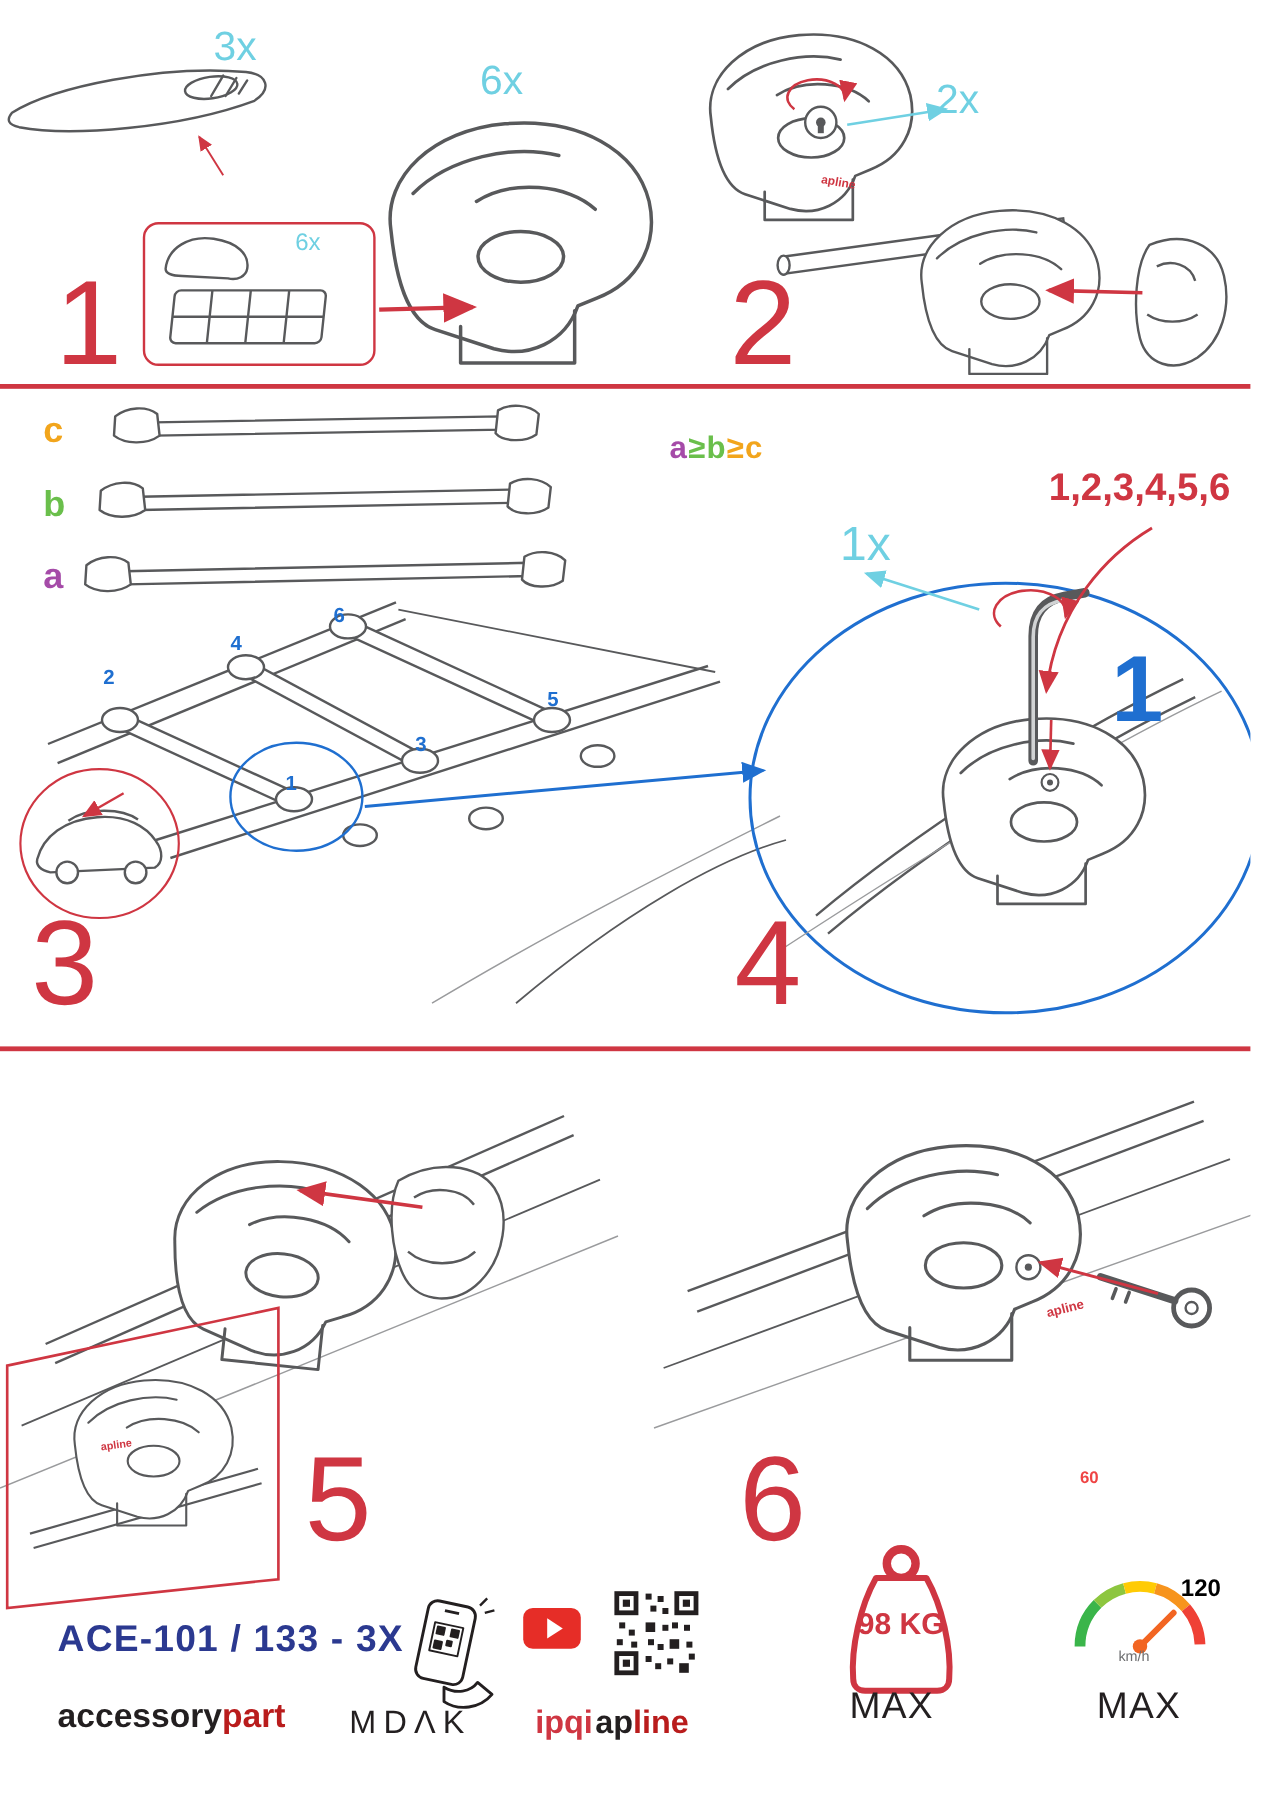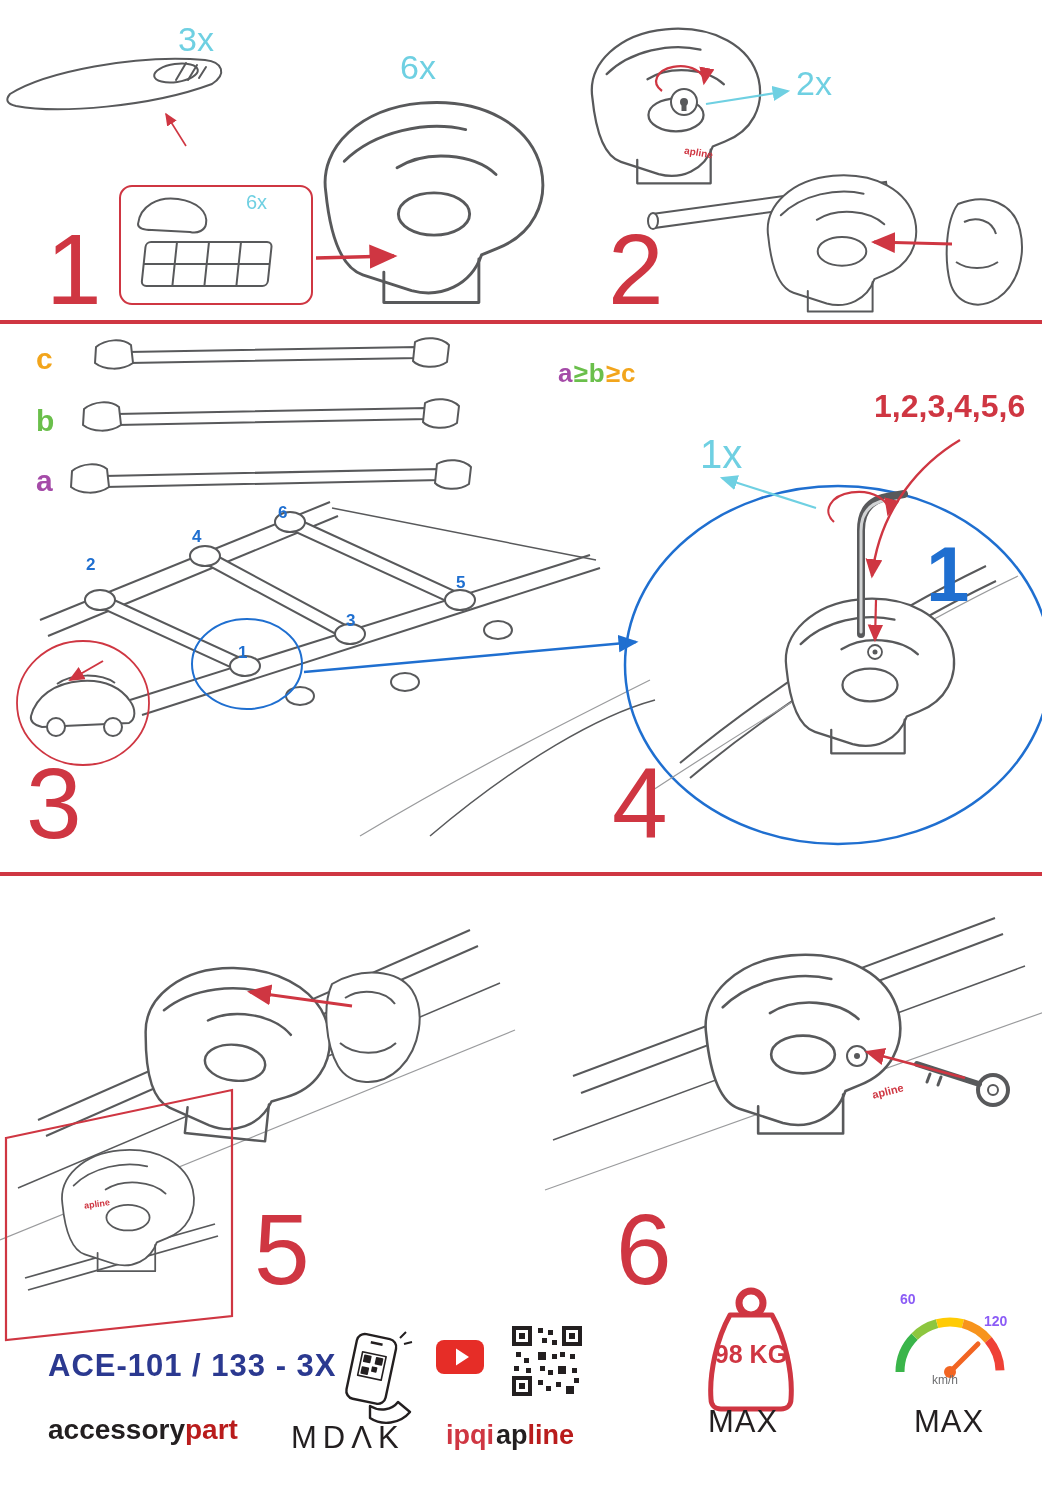--- a/index.html
+++ b/index.html
@@ -12,21 +12,21 @@
   .qty-sm{color:#6fd0e2;font-size:20px;font-weight:400;}
   .stepnum{color:#cf3642;font-size:100px;font-weight:400;line-height:0.82;}
   .bluenum{color:#1f6fd0;font-weight:700;font-size:17px;}
   .bigblue{color:#1f6fd0;font-weight:700;font-size:78px;}
   .seq{color:#cf3642;font-weight:700;font-size:32px;}
   .barlabel{font-weight:700;font-size:30px;}
   .rule{font-weight:700;font-size:26px;letter-spacing:1px;}
   .model{color:#2b3990;font-weight:700;font-size:31px;letter-spacing:1px;}
   .brand{font-size:28px;font-weight:700;}
   .brand-red{color:#b91c1c;}
-  .mdak{font-size:31px;font-weight:400;letter-spacing:6px;color:#231f20;}
+  .mdak{font-size:27px;font-weight:400;letter-spacing:6px;color:#231f20;}
   .ipqi{font-size:27px;font-weight:700;color:#cf3642;}
   .apline{font-size:27px;font-weight:700;}
   .maxlabel{font-size:31px;font-weight:400;color:#231f20;letter-spacing:1px;}
   .weightval{color:#cf3642;font-weight:700;font-size:25px;text-align:center;}
   .minilogo{color:#cf3642;font-weight:700;font-size:10px;}
   svg{position:absolute;overflow:visible;}
 </style>
 </head>
 <body>
 
@@ -93,21 +93,21 @@
       <path d="M402,192 C432,180 458,192 464,218 C470,244 462,272 442,286 C422,299 400,292 394,270 C388,246 390,208 402,192 Z"></path>
       <path d="M408,210 C420,204 436,208 440,222" fill="none"></path>
       <path d="M400,250 C412,258 430,258 442,250" fill="none"></path>
     </g>
     <line x1="396" y1="232" x2="318" y2="230" stroke="#cf3642" stroke-width="3" marker-end="url(#mr)"></line>
   </svg>
 
   <span class="txt qty" style="left:178px;top:22px">3x</span>
   <span class="txt qty" style="left:400px;top:50px">6x</span>
   <span class="txt qty-sm" style="left:246px;top:192px">6x</span>
-  <span class="txt qty" style="left:796px;top:66px">2x</span>
+  <span class="txt qty" style="left:780px;top:66px">2x</span>
   <span class="txt stepnum" style="left:46px;top:228px">1</span>
   <span class="txt stepnum" style="left:608px;top:228px">2</span>
   <span class="txt minilogo" style="left:684px;top:148px;transform:rotate(10deg)">apline</span>
 
   <svg class="abs" style="left:62px;top:332px" width="470" height="196">
     <g fill="#fff" stroke="#58595b" stroke-width="2" stroke-linejoin="round">
       <g transform="translate(26,6)">
         <path d="M40,14 L330,9 L331,20 L41,25 Z"></path>
         <path d="M8,9 C18,1 34,0 43,7 L45,25 C34,33 16,32 7,25 Z"></path>
         <path d="M327,4 C337,-2 353,-1 361,7 L359,24 C349,31 331,30 325,23 Z"></path>
@@ -331,18 +331,18 @@
     <g fill="none" stroke-width="9">
       <path d="M17,80 A50,50 0 0 1 31.6,44.6" stroke="#3ab54a"></path>
       <path d="M31.6,44.6 A50,50 0 0 1 54.1,31.7" stroke="#8dc63f"></path>
       <path d="M54.1,31.7 A50,50 0 0 1 79.9,31.7" stroke="#ffcb05"></path>
       <path d="M79.9,31.7 A50,50 0 0 1 105.3,47.9" stroke="#f7941d"></path>
       <path d="M105.3,47.9 A50,50 0 0 1 117,78.3" stroke="#ef4136"></path>
     </g>
     <line x1="67" y1="80" x2="95" y2="52" stroke="#f26522" stroke-width="5" stroke-linecap="round"></line>
     <circle cx="67" cy="80" r="6" fill="#f26522"></circle>
   </svg>
-  <span class="txt" style="left:900px;top:1292px;font-size:14px;font-weight:700;color:#8b5cf6">60</span>
-  <span class="txt" style="left:984px;top:1314px;font-size:14px;font-weight:700;color:#8b5cf6">120</span>
+  <span class="txt" style="left:900px;top:1224px;font-size:14px;font-weight:700;color:#ef4444">60</span>
+  <span class="txt" style="left:984px;top:1314px;font-size:20px;font-weight:700;color:#000000">120</span>
   <span class="txt" style="left:932px;top:1374px;font-size:12px;color:#6d6e70">km/h</span>
   <span class="txt maxlabel" style="left:914px;top:1406px">MAX</span>
 
 </div>
 
 </body></html>

